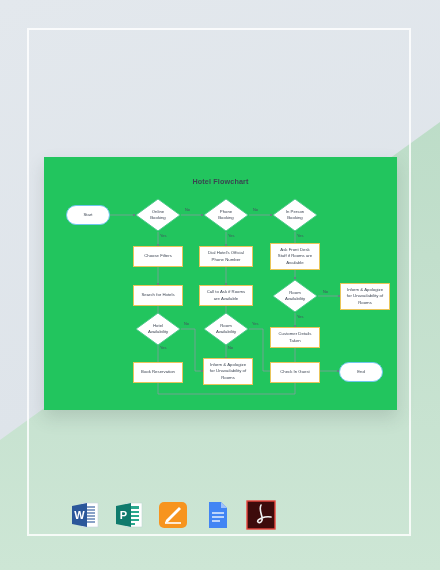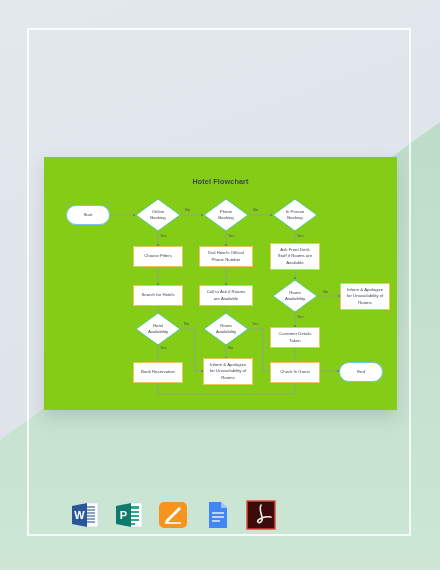--- a/index.html
+++ b/index.html
@@ -20,21 +20,21 @@
     clip-path:polygon(440px 122px, 440px 570px, 0 570px, 0 440px);
   }
   #frame-outline{
     position:absolute;left:27px;top:28px;width:384px;height:508px;
     border:2px solid rgba(255,255,255,0.82);
     box-sizing:border-box;
   }
   
   #card{
     position:absolute;left:44px;top:157px;width:353px;height:253px;
-    background:#84cc16;
+    background:#22c55e;
     box-shadow:0 8px 16px rgba(60,80,70,0.17);
   }
   #chart-title{
     position:absolute;left:0;top:20px;width:100%;
     text-align:center;font-size:7.2px;font-weight:bold;color:#3a4450;
     letter-spacing:.15px;
   }
   
   #flow{position:absolute;left:0;top:0;width:353px;height:253px;}
   

